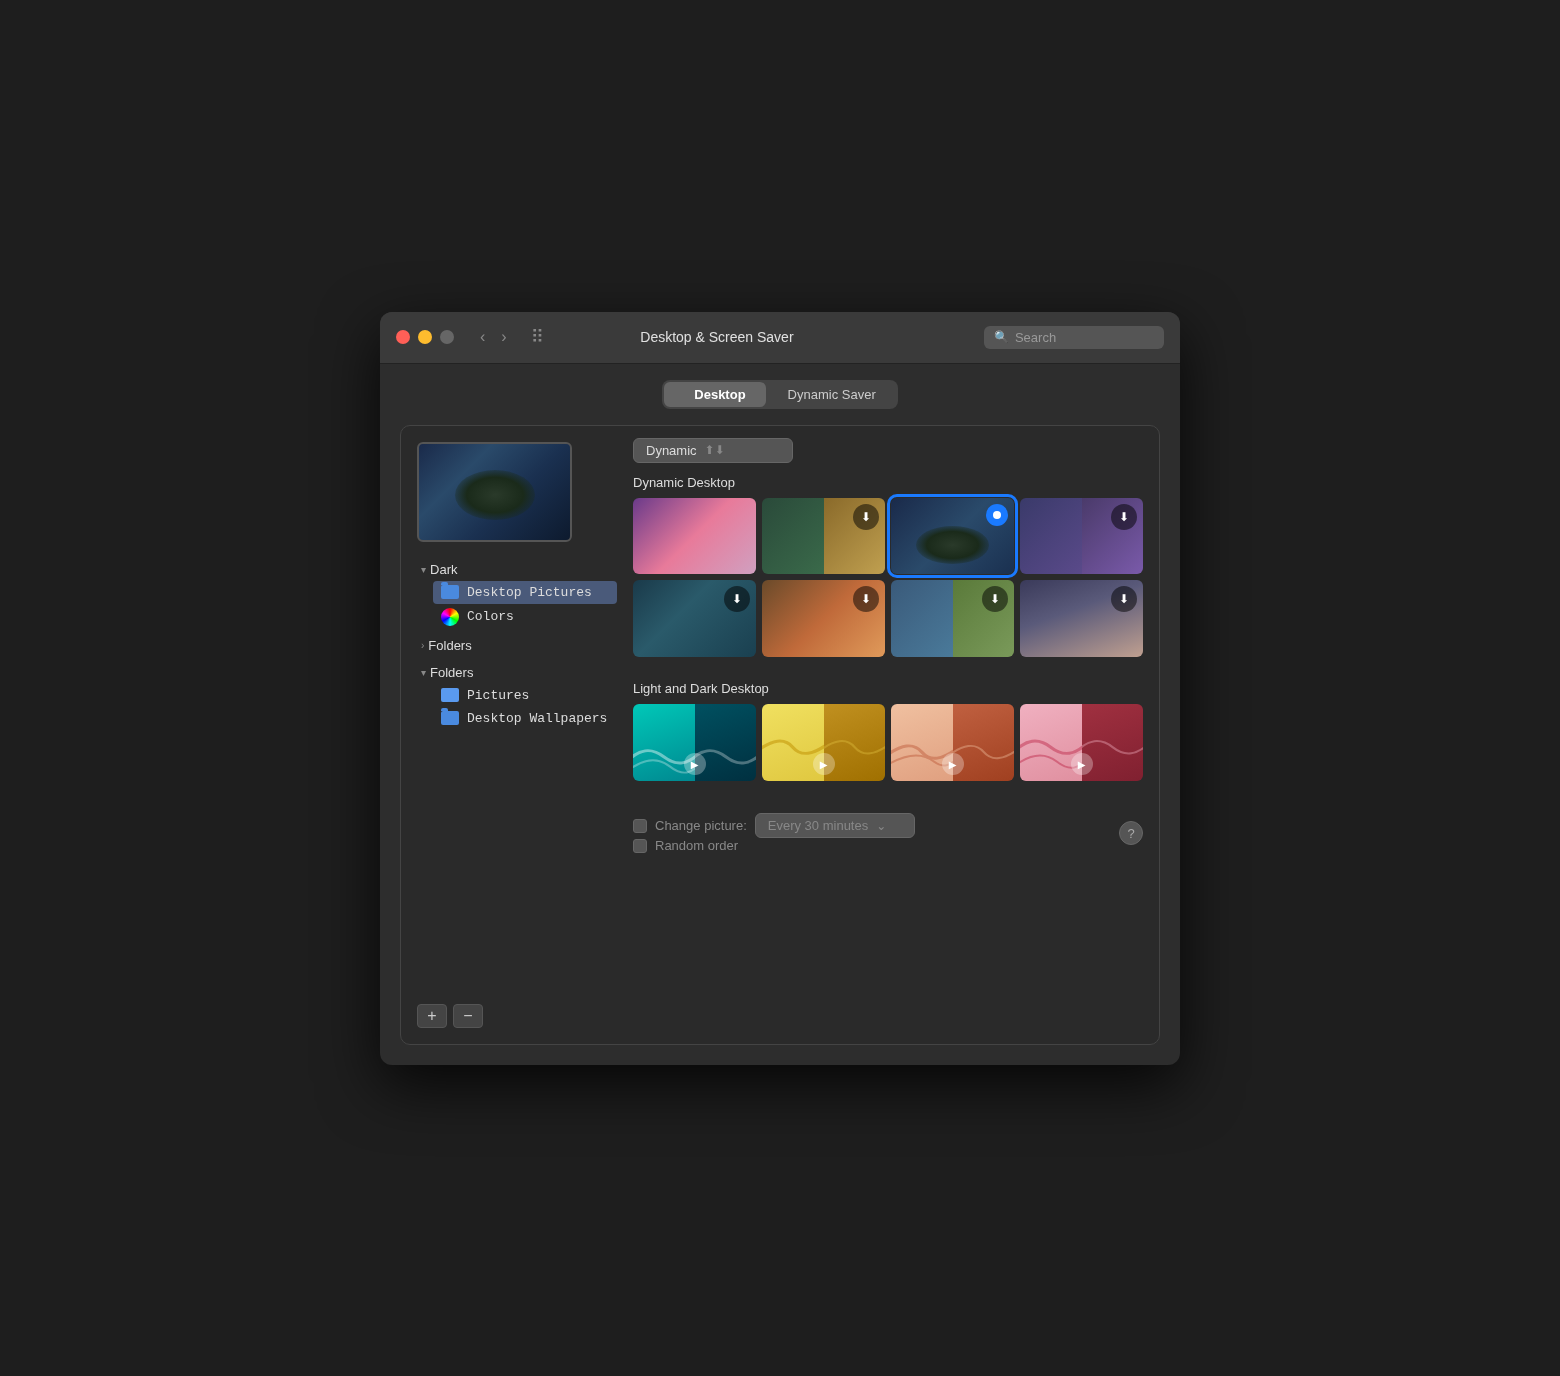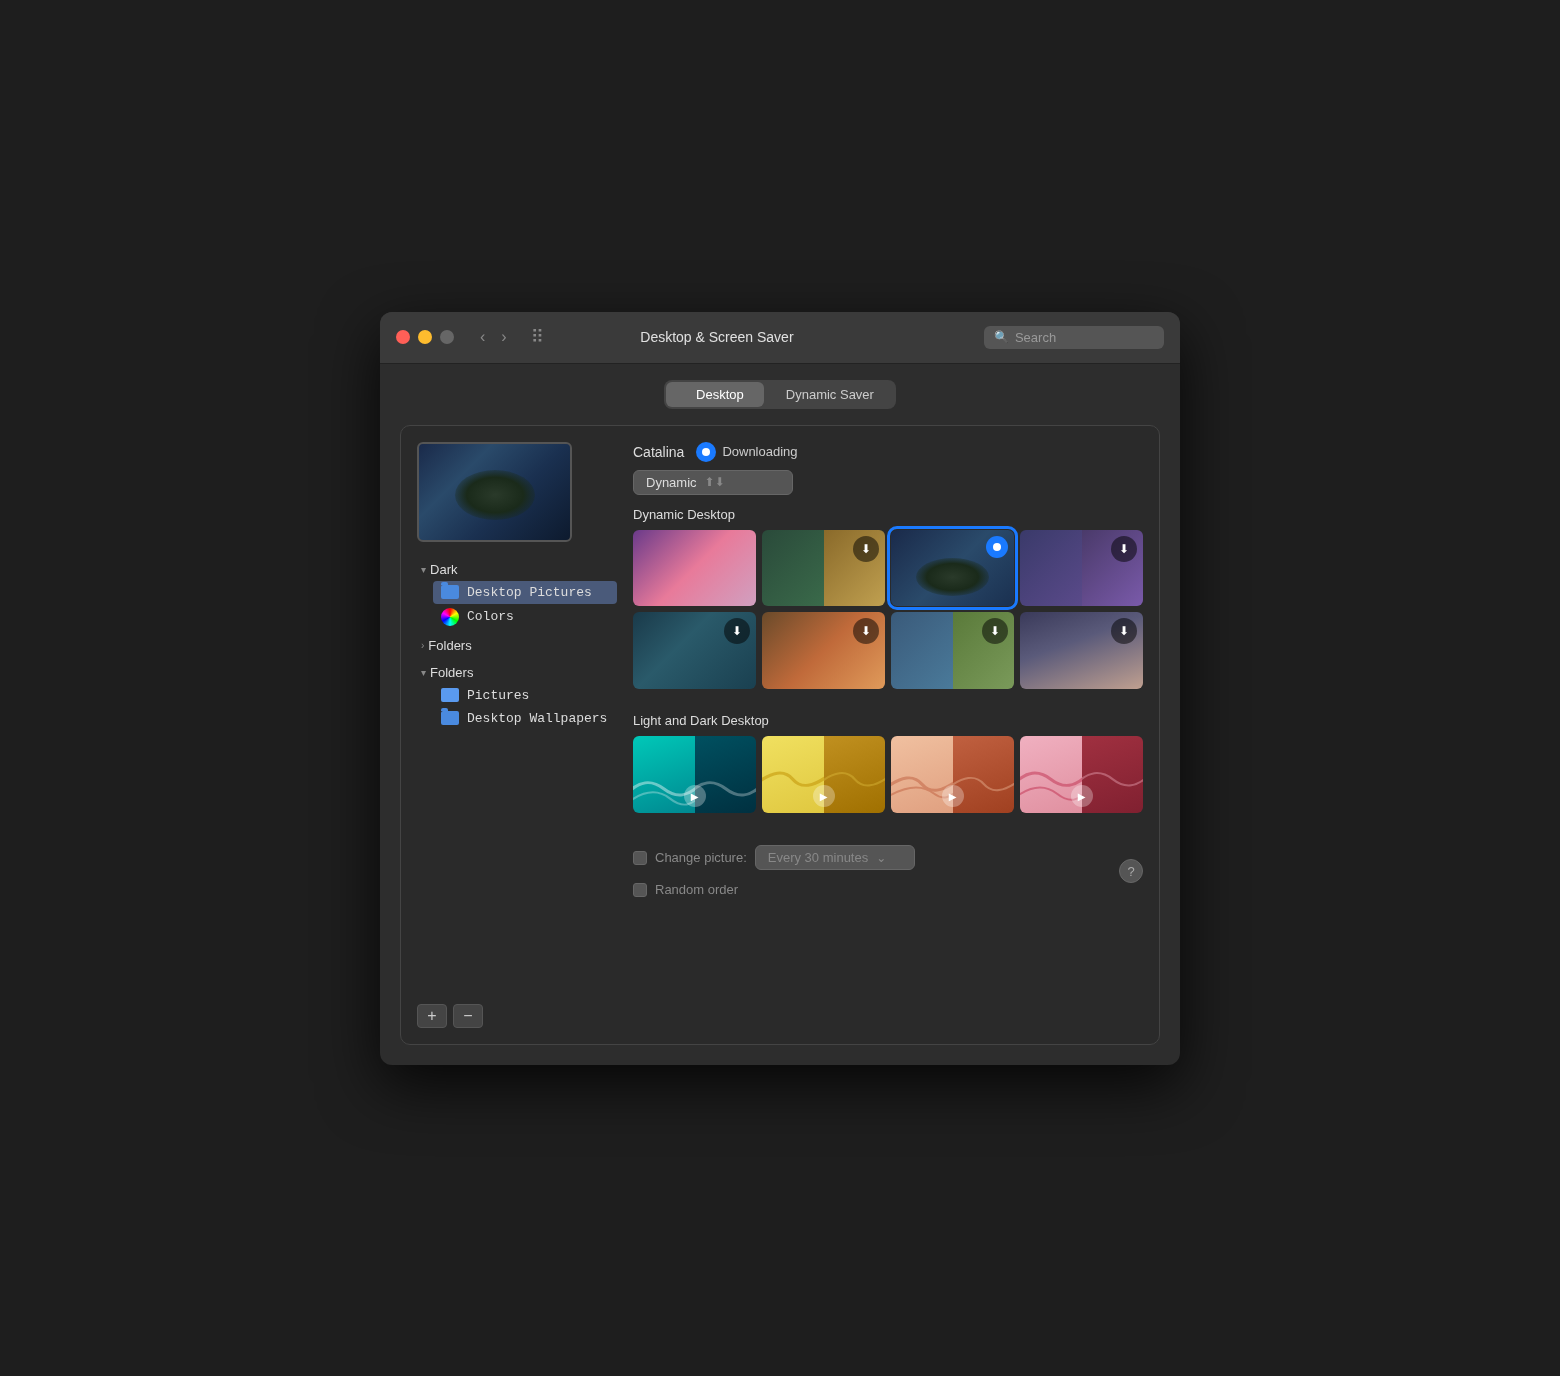--- a/index.html
+++ b/index.html
@@ -108,21 +108,21 @@
       border-radius: 6px;
       font-size: 13px;
       cursor: pointer;
       color: #ccc;
       border: none;
       background: none;
     }
     .tab.active {
       background: #666;
       color: #fff;
-      font-weight: 400;
+      font-weight: 700;
       padding-left: 30px;
     }
     .main-panel {
       background: #2a2a2a;
       border-radius: 10px;
       border: 1px solid #444;
       padding: 16px;
       display: flex;
       gap: 16px;
       min-height: 620px;
@@ -379,21 +379,21 @@
     }
     .bottom-row {
       display: flex;
       align-items: center;
       gap: 16px;
       padding: 8px 0 4px;
     }
     .bottom-check-group {
       display: flex;
       flex-direction: column;
-      gap: 12px;
+      gap: 0;
     }
   </style>
 </head>
 <body>
 
 <div class="window">
 
   <div class="titlebar">
     <div class="traffic-lights">
       <div class="traffic-light tl-close"></div>
@@ -476,27 +476,20 @@
         </div>
 
         <div class="sidebar-bottom">
           <button class="plus-minus-btn">+</button>
           <button class="plus-minus-btn">−</button>
         </div>
       </div>
 
       <div class="right-panel">
 
-        <div class="wallpaper-header">
-          <span class="wallpaper-name">Catalina</span>
-          <div class="downloading-indicator">
-            <div class="progress-circle"></div>
-            <span>Downloading</span>
-          </div>
-        </div>
 
         <div style="margin-top: -4px; ">
           <div class="dynamic-select" style="width: 160px;">
             <span>Dynamic</span>
             <span class="select-arrows">⬆⬇</span>
           </div>
         </div>
 
         <div class="wallpaper-grid-section">
           <div class="section-title">Dynamic Desktop</div>

